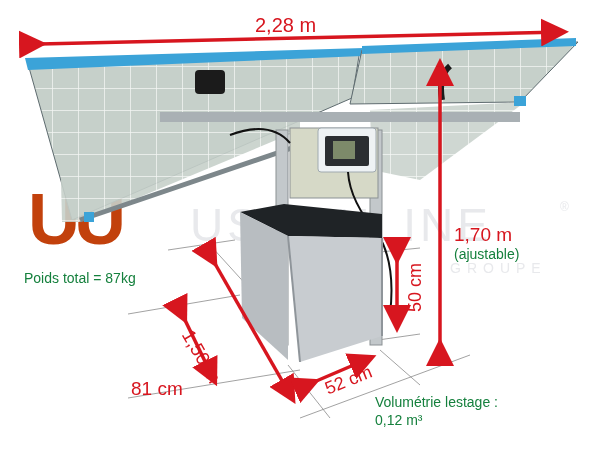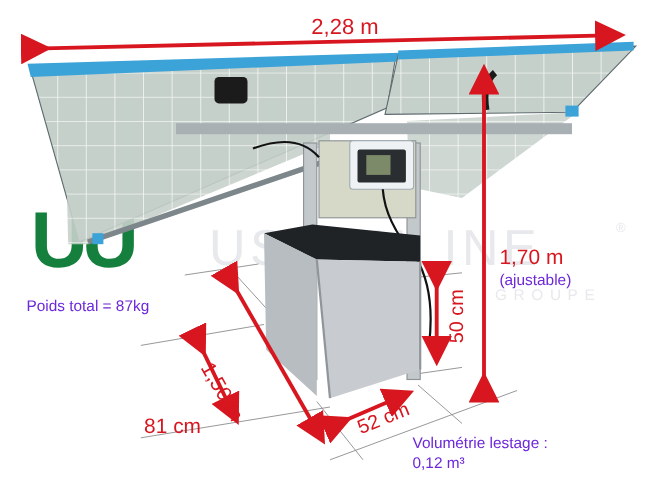--- a/index.html
+++ b/index.html
@@ -1,29 +1,29 @@
 <!DOCTYPE html>
 <html><head>
 <meta charset="utf-8">
 <style>
   html, body { margin:0; padding:0; background:#ffffff; }
   body { width:600px; height:449px; position:relative; overflow:hidden; font-family:"Liberation Sans", sans-serif; }
   .stage { position:absolute; left:0; top:0; width:600px; height:449px; }
   svg.art { position:absolute; left:0; top:0; }
   .lbl { position:absolute; white-space:nowrap; font-family:"Liberation Sans", sans-serif; }
   .red { color:#d7161f; }
-  .black { color:#6d28d9; }
+  .black { color:#15803d; }
   .wm { position:absolute; white-space:nowrap; color:#e8e9ec; font-family:"Liberation Sans", sans-serif; font-weight:300; letter-spacing:4px; }
 </style>
 </head>
 <body>
 
 <div class="stage">
 
-  <div class="wm" style="left:28px;top:178px;font-size:72px;font-weight:bold;color:#15803d;letter-spacing:-6px;">UU</div>
+  <div class="wm" style="left:28px;top:178px;font-size:72px;font-weight:bold;color:#c2410c;letter-spacing:-6px;">UU</div>
   <div class="wm" style="left:190px;top:198px;font-size:46px;">USEONLINE</div>
   <div class="wm" style="left:560px;top:200px;font-size:12px;">®</div>
   <div class="wm" style="left:450px;top:260px;font-size:14px;letter-spacing:6px;">GROUPE</div>
 
   <svg class="art" width="600" height="449" viewBox="0 0 600 449">
     <defs>
       <marker id="ah" markerWidth="8" markerHeight="8" refX="6" refY="4" orient="auto" markerUnits="strokeWidth">
         <path d="M0,0 L8,4 L0,8 Z" fill="#d7161f"></path>
       </marker>
       <pattern id="cells" width="26" height="22" patternUnits="userSpaceOnUse">
@@ -87,21 +87,21 @@
     <g stroke="#d7161f" stroke-width="3.5" fill="none">
       <line x1="40" y1="44" x2="562" y2="32" marker-end="url(#ah)" marker-start="url(#ah)"></line>
       <line x1="440" y1="345" x2="440" y2="65" marker-end="url(#ah)" marker-start="url(#ah)"></line>
       <line x1="214" y1="262" x2="292" y2="398" marker-end="url(#ah)" marker-start="url(#ah)"></line>
       <line x1="184" y1="318" x2="214" y2="380" marker-end="url(#ah)" marker-start="url(#ah)"></line>
       <line x1="314" y1="382" x2="370" y2="358" marker-end="url(#ah)" marker-start="url(#ah)"></line>
       <line x1="397" y1="258" x2="397" y2="326" marker-end="url(#ah)" marker-start="url(#ah)"></line>
     </g>
   </svg>
 
-  <div class="lbl red" style="left:255px;top:14px;font-size:20px;margin-left:28px;">2,28 m</div>
+  <div class="lbl red" style="left:255px;top:14px;font-size:20px;">2,28 m</div>
   <div class="lbl red" style="left:454px;top:224px;font-size:19px;">1,70 m</div>
   <div class="lbl black" style="left:454px;top:246px;font-size:14px;">(ajustable)</div>
   <div class="lbl red" style="left:196px;top:326px;font-size:19px;transform:rotate(60deg);transform-origin:left top;">1,50 m</div>
   <div class="lbl red" style="left:131px;top:342px;font-size:19px;margin-top:36px;">81 cm</div>
   <div class="lbl red" style="left:322px;top:380px;font-size:18px;transform:rotate(-22deg);transform-origin:left top;">52 cm</div>
   <div class="lbl red" style="left:405px;top:312px;font-size:18px;transform:rotate(-90deg);transform-origin:left top;">50 cm</div>
 
   <div class="lbl black" style="left:24px;top:270px;font-size:14px;text-align:center;">Poids total = 87kg</div>
   <div class="lbl black" style="left:375px;top:394px;font-size:14px;">Volumétrie lestage :</div>
   <div class="lbl black" style="left:375px;top:412px;font-size:14px;">0,12 m³</div>

